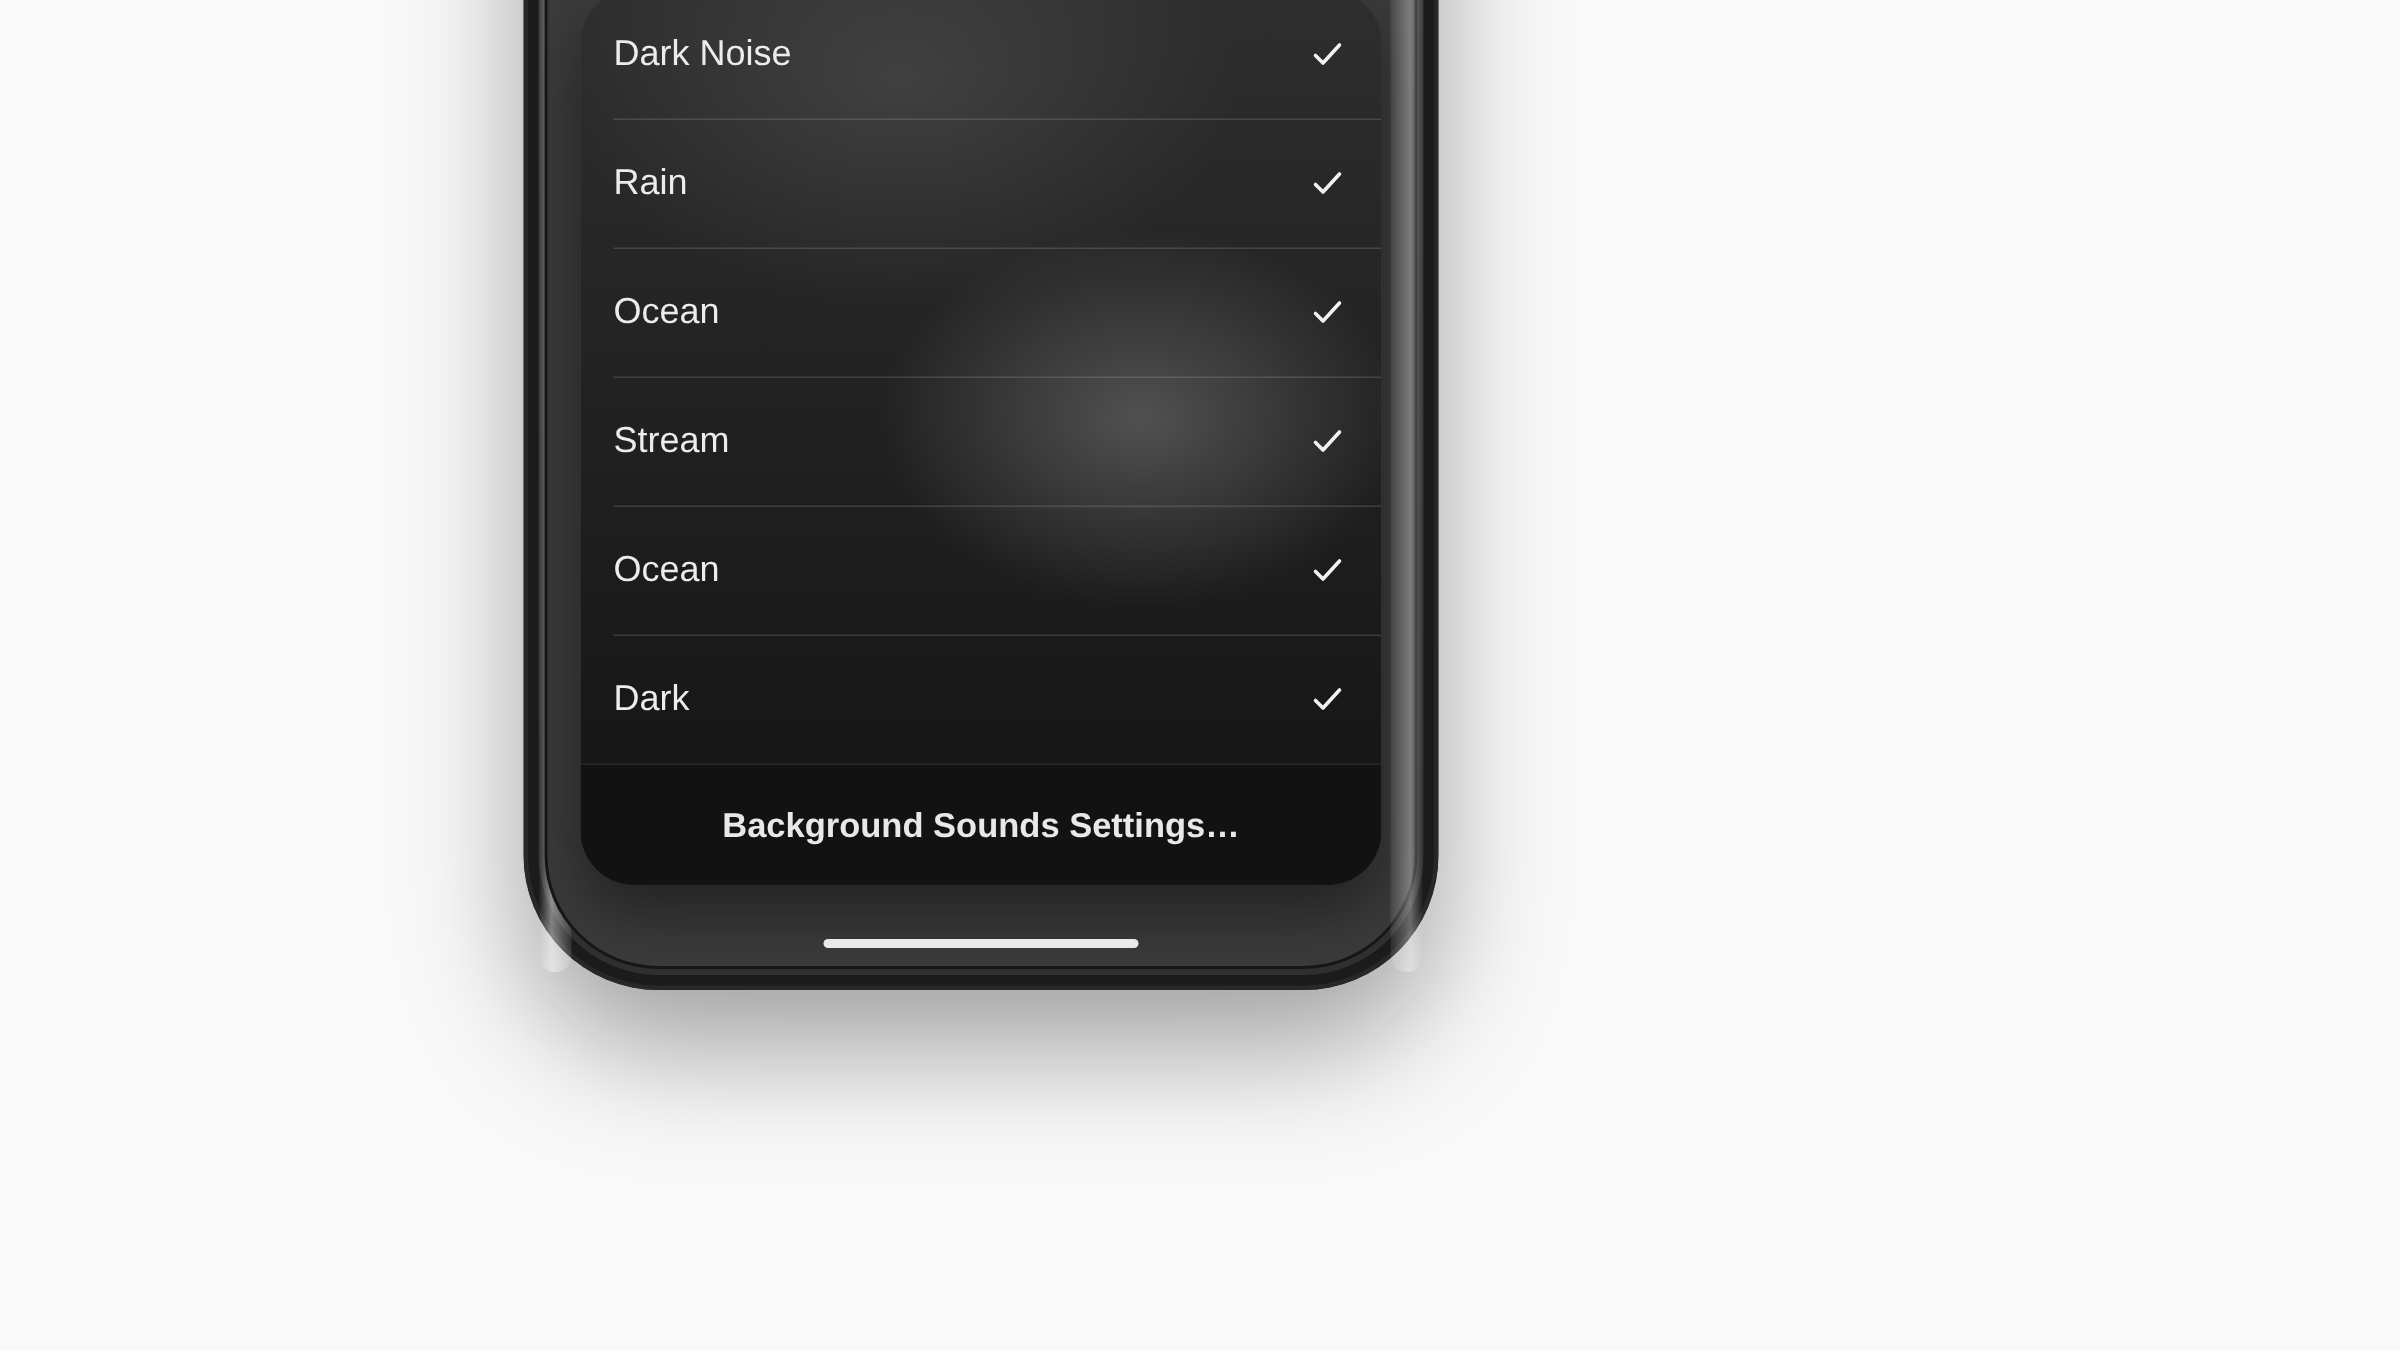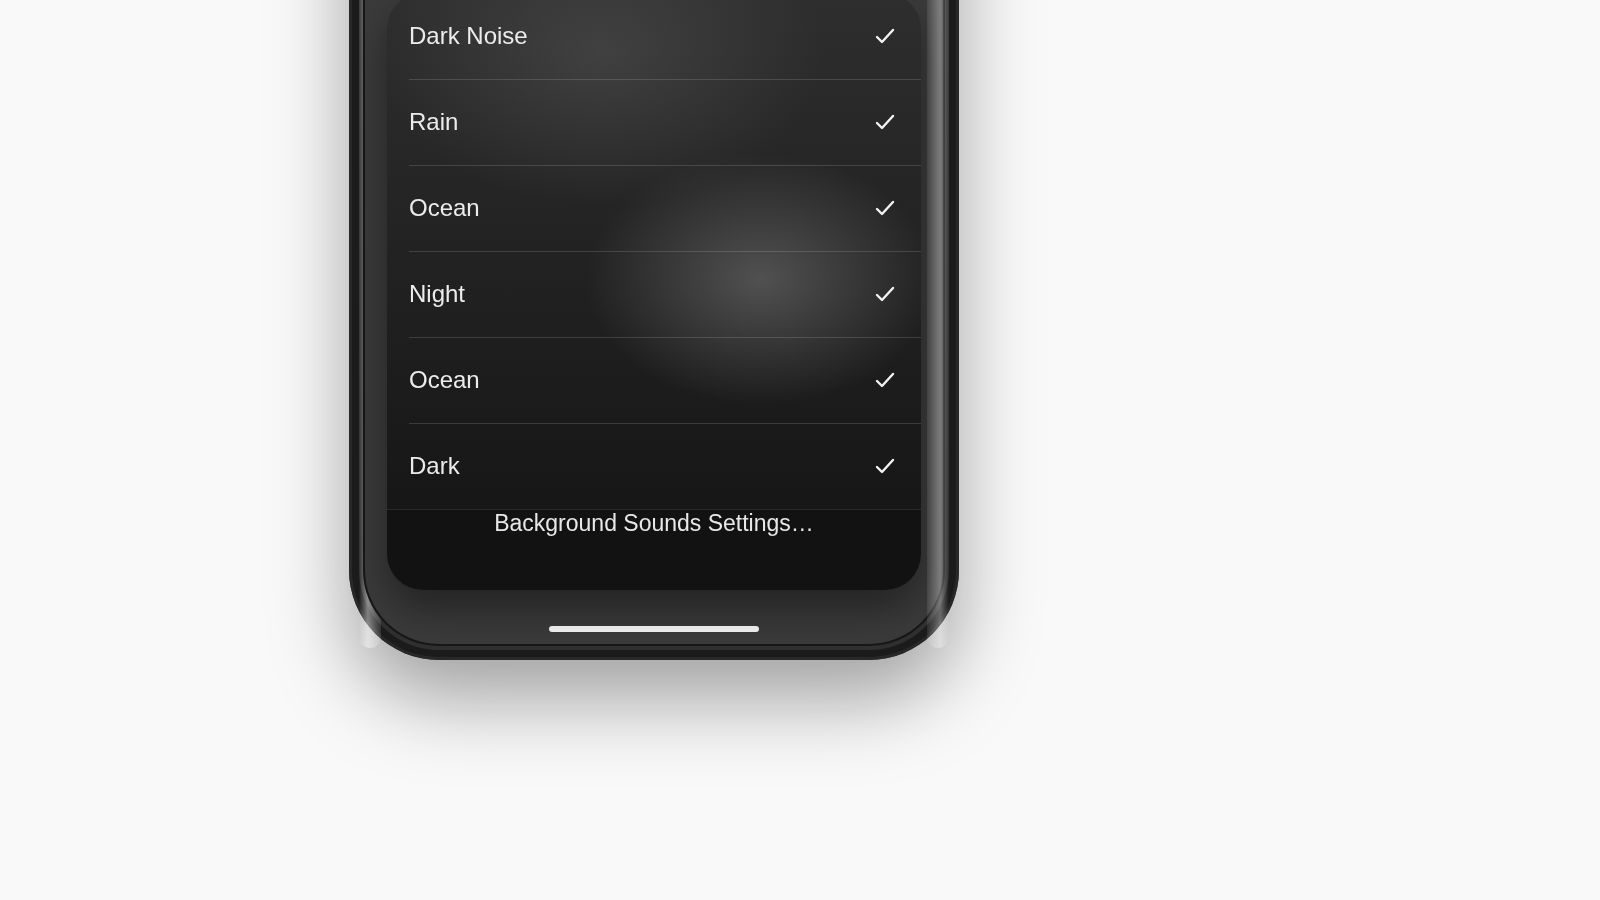--- a/index.html
+++ b/index.html
@@ -126,25 +126,25 @@
     justify-content: center;
     color: #f2f2f2;
   }
   .sound-item .check svg { display: block; }
 
   
   .settings-row {
     border-top: 1px solid rgba(255,255,255,0.10);
     height: 80px;
     display: flex;
-    align-items: flex-start;
+    align-items: center;
     justify-content: center;
     color: #e8e8e8;
     font-size: 23px;
-    font-weight: 400;
+    font-weight: 700;
     background: rgba(0,0,0,0.18);
     cursor: pointer;
   }
 
   
   .home-indicator {
     position: absolute;
     bottom: 14px;
     left: 50%;
     transform: translateX(-50%);
@@ -188,21 +188,21 @@
           <div class="sound-item">
             <span>Ocean</span>
             <span class="check hidden">
               <svg viewBox="0 0 24 24" width="24" height="24" fill="none" stroke="currentColor" stroke-width="2.4" stroke-linecap="round" stroke-linejoin="round">
                   <polyline points="4 13 9 18 20 6"></polyline>
                 </svg>
             </span>
           </div>
 
           <div class="sound-item">
-            <span>Night</span>
+            <span>Stream</span>
             <span class="check hidden">
               <svg viewBox="0 0 24 24" width="24" height="24" fill="none" stroke="currentColor" stroke-width="2.4" stroke-linecap="round" stroke-linejoin="round">
                   <polyline points="4 13 9 18 20 6"></polyline>
                 </svg>
             </span>
           </div>
 
           <div class="sound-item">
             <span>Ocean</span>
             <span class="check hidden">

